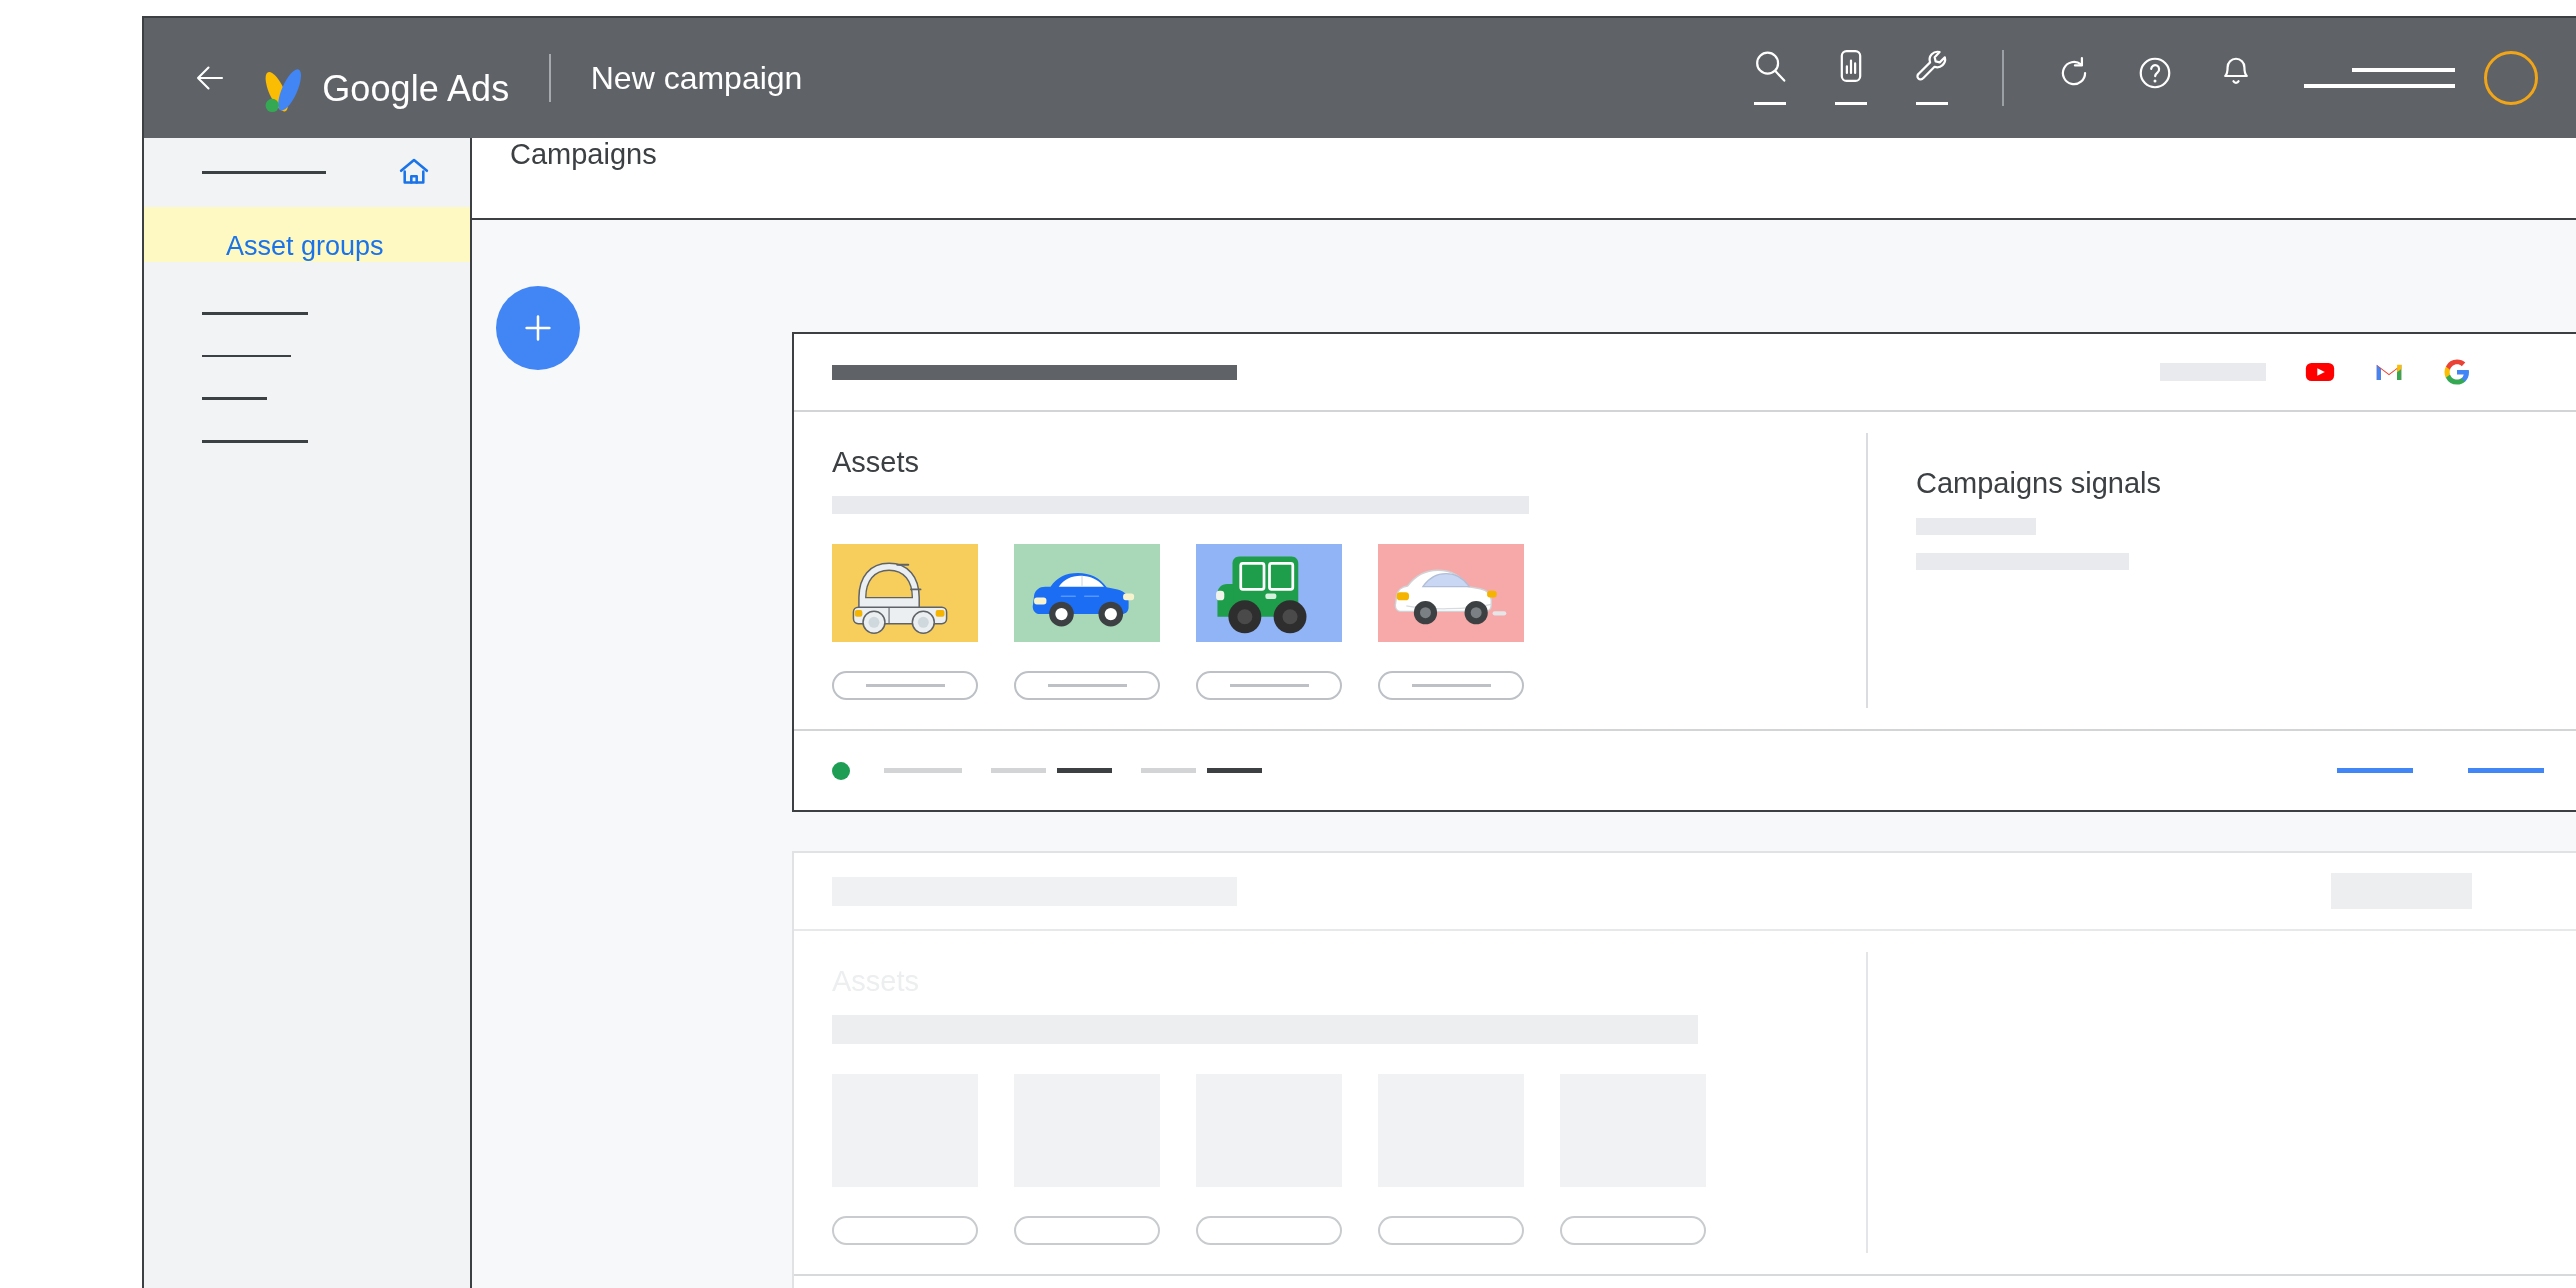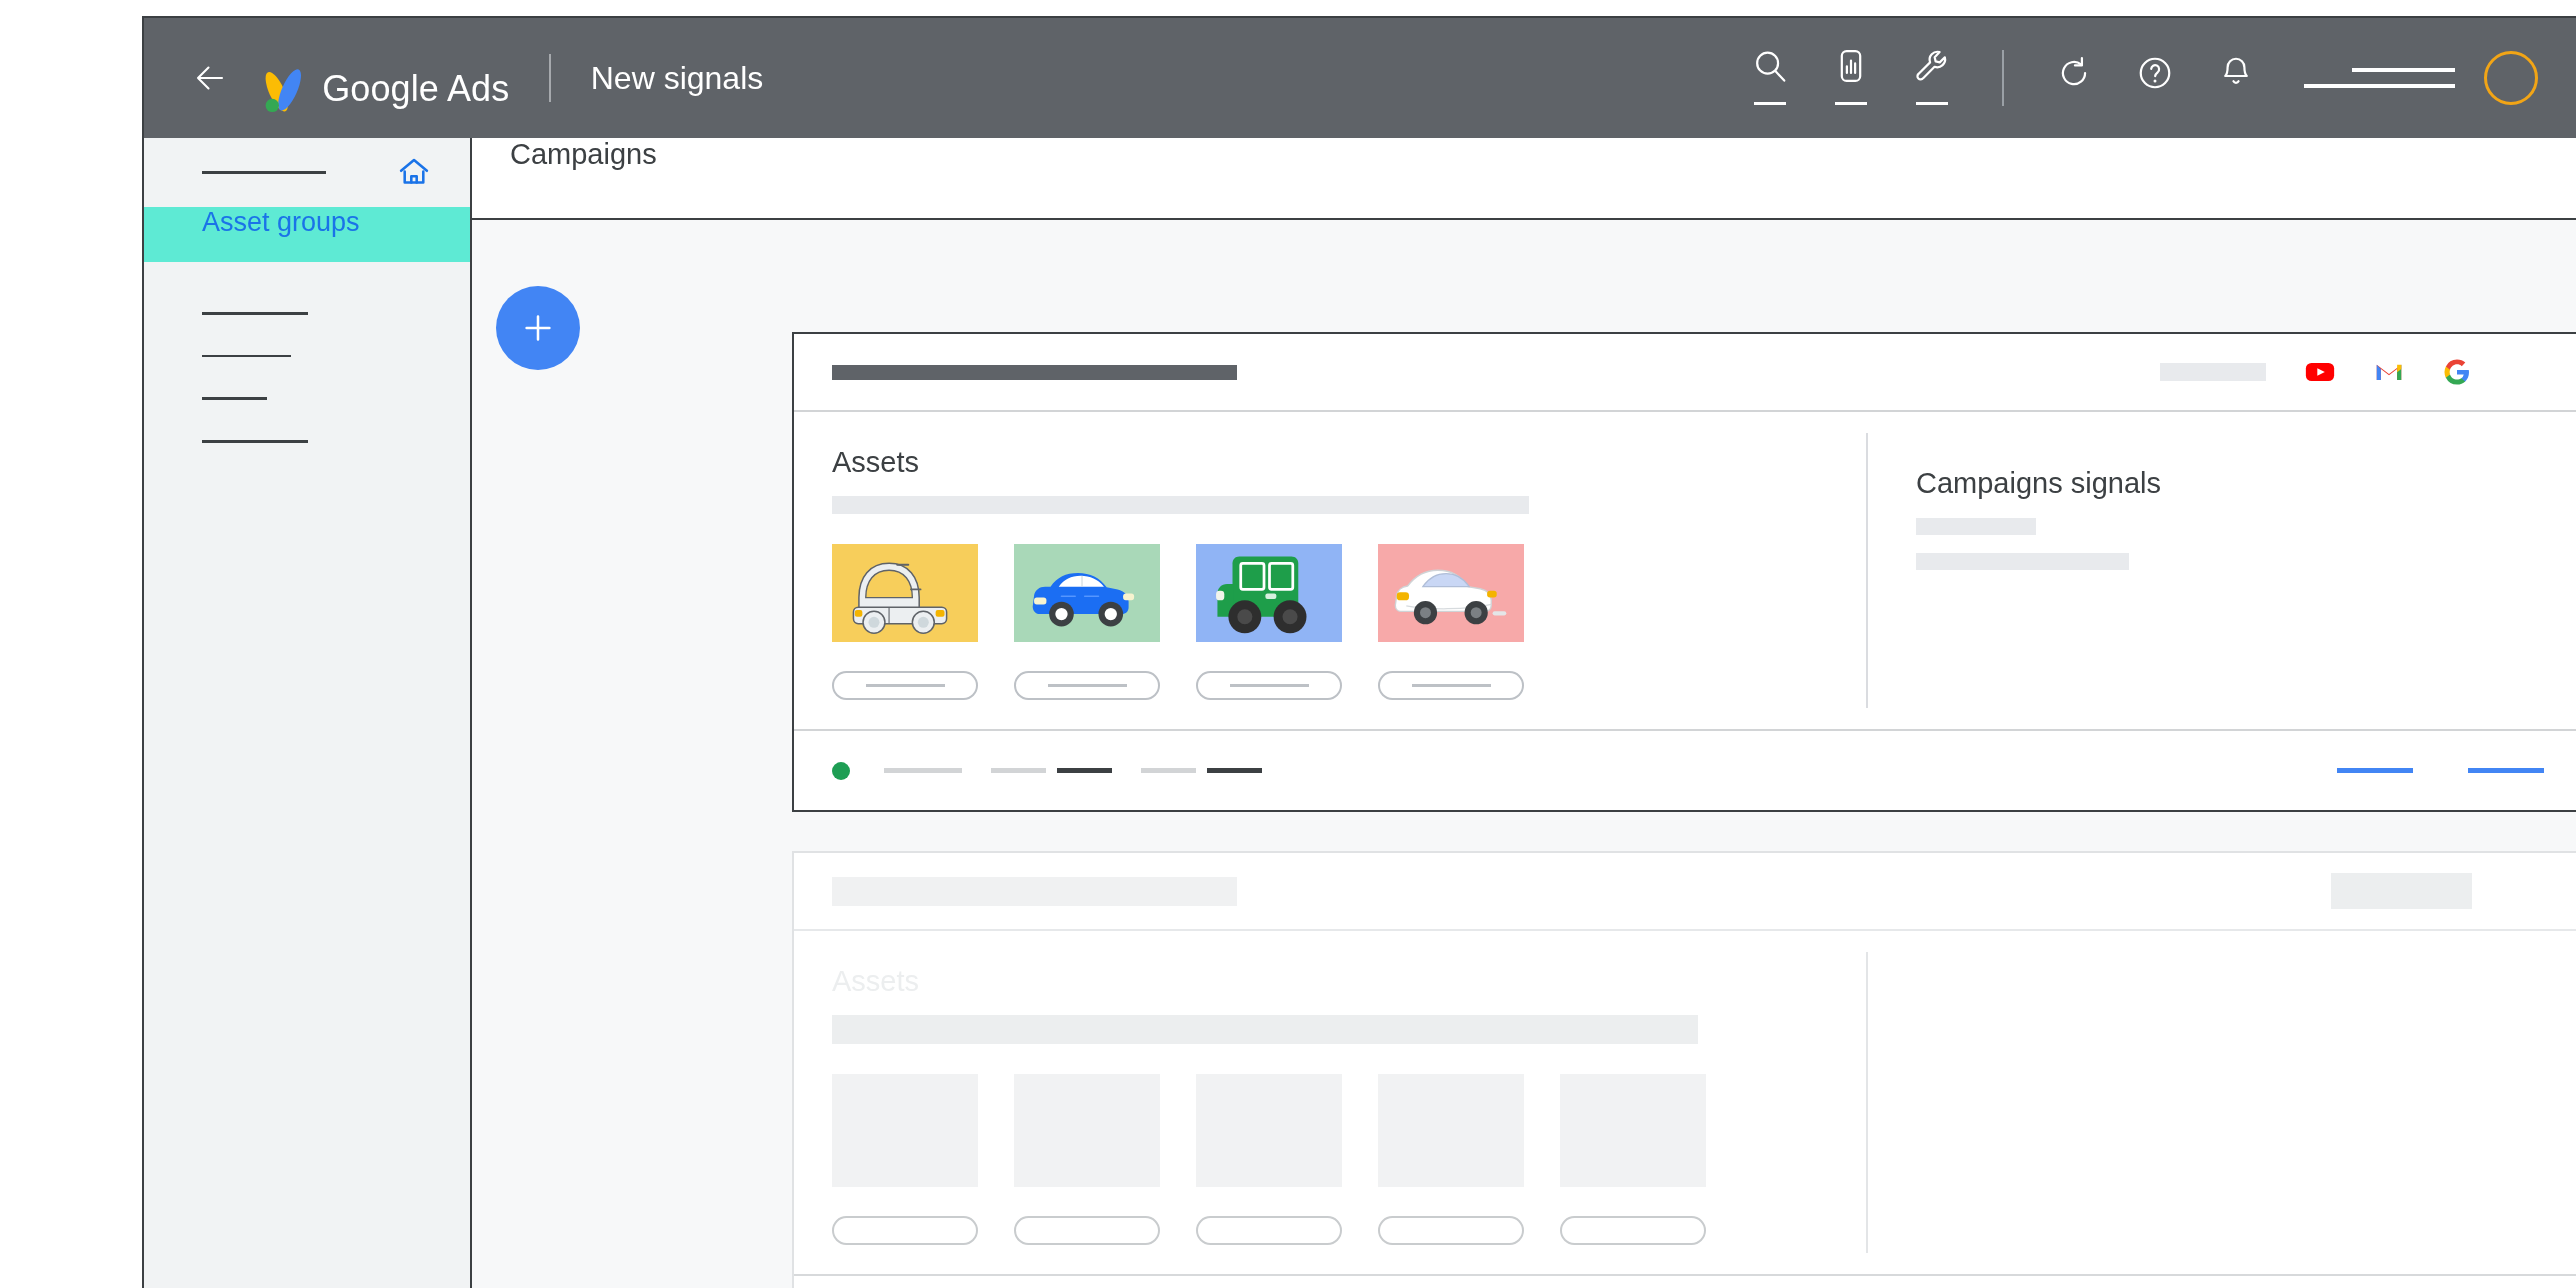--- a/index.html
+++ b/index.html
@@ -84,22 +84,22 @@
   }
   #side-top {
     height: 69px; display: flex; align-items: center;
     padding: 0 38px 0 58px;
   }
   #side-top .ph-line {
     width: 124px; height: 2.7px; background: #3c4043;
   }
   #home-icon { margin-left: auto; cursor: pointer; }
   #side-active {
-    height: 55px; background: #5eead4;
-    display: flex; align-items: flex-start; padding-left: 58px;
+    height: 55px; background: #fef9c3;
+    display: flex; align-items: flex-end; padding-left: 82px;
     cursor: pointer;
   }
   #side-active span { color: #1a73e8; font-size: 27px; }
   .side-ph {
     height: 2.7px; background: #3c4043; margin-left: 58px;
   }
 
   
   #content {
     position: absolute; left: 328px; top: 120px;
@@ -217,21 +217,21 @@
         <g>
           <ellipse cx="17.5" cy="30" rx="8.5" ry="24" fill="#fbbc04" transform="rotate(-24 17.5 30)"></ellipse>
           <ellipse cx="32" cy="28" rx="8.5" ry="25" fill="#4285f4" transform="rotate(24 32 28)"></ellipse>
           <circle cx="12.5" cy="45.5" r="7.5" fill="#34a853"></circle>
         </g>
       </svg>
       <div id="brand-name">Google Ads</div>
     </div>
 
     <div id="topbar-divider"></div>
-    <div id="page-context">New signals</div>
+    <div id="page-context">New campaign</div>
 
     <div id="topbar-right">
 
       <div class="tb-icon">
         <svg width="38" height="38" viewBox="0 0 24 24">
           <circle cx="10.5" cy="10.2" r="6.6" fill="none" stroke="#fff" stroke-width="1.4"></circle>
           <path d="M15.4 15.2L21 21.2" stroke="#fff" stroke-width="1.4" stroke-linecap="round"></path>
         </svg>
         <div class="ul"></div>
       </div>

